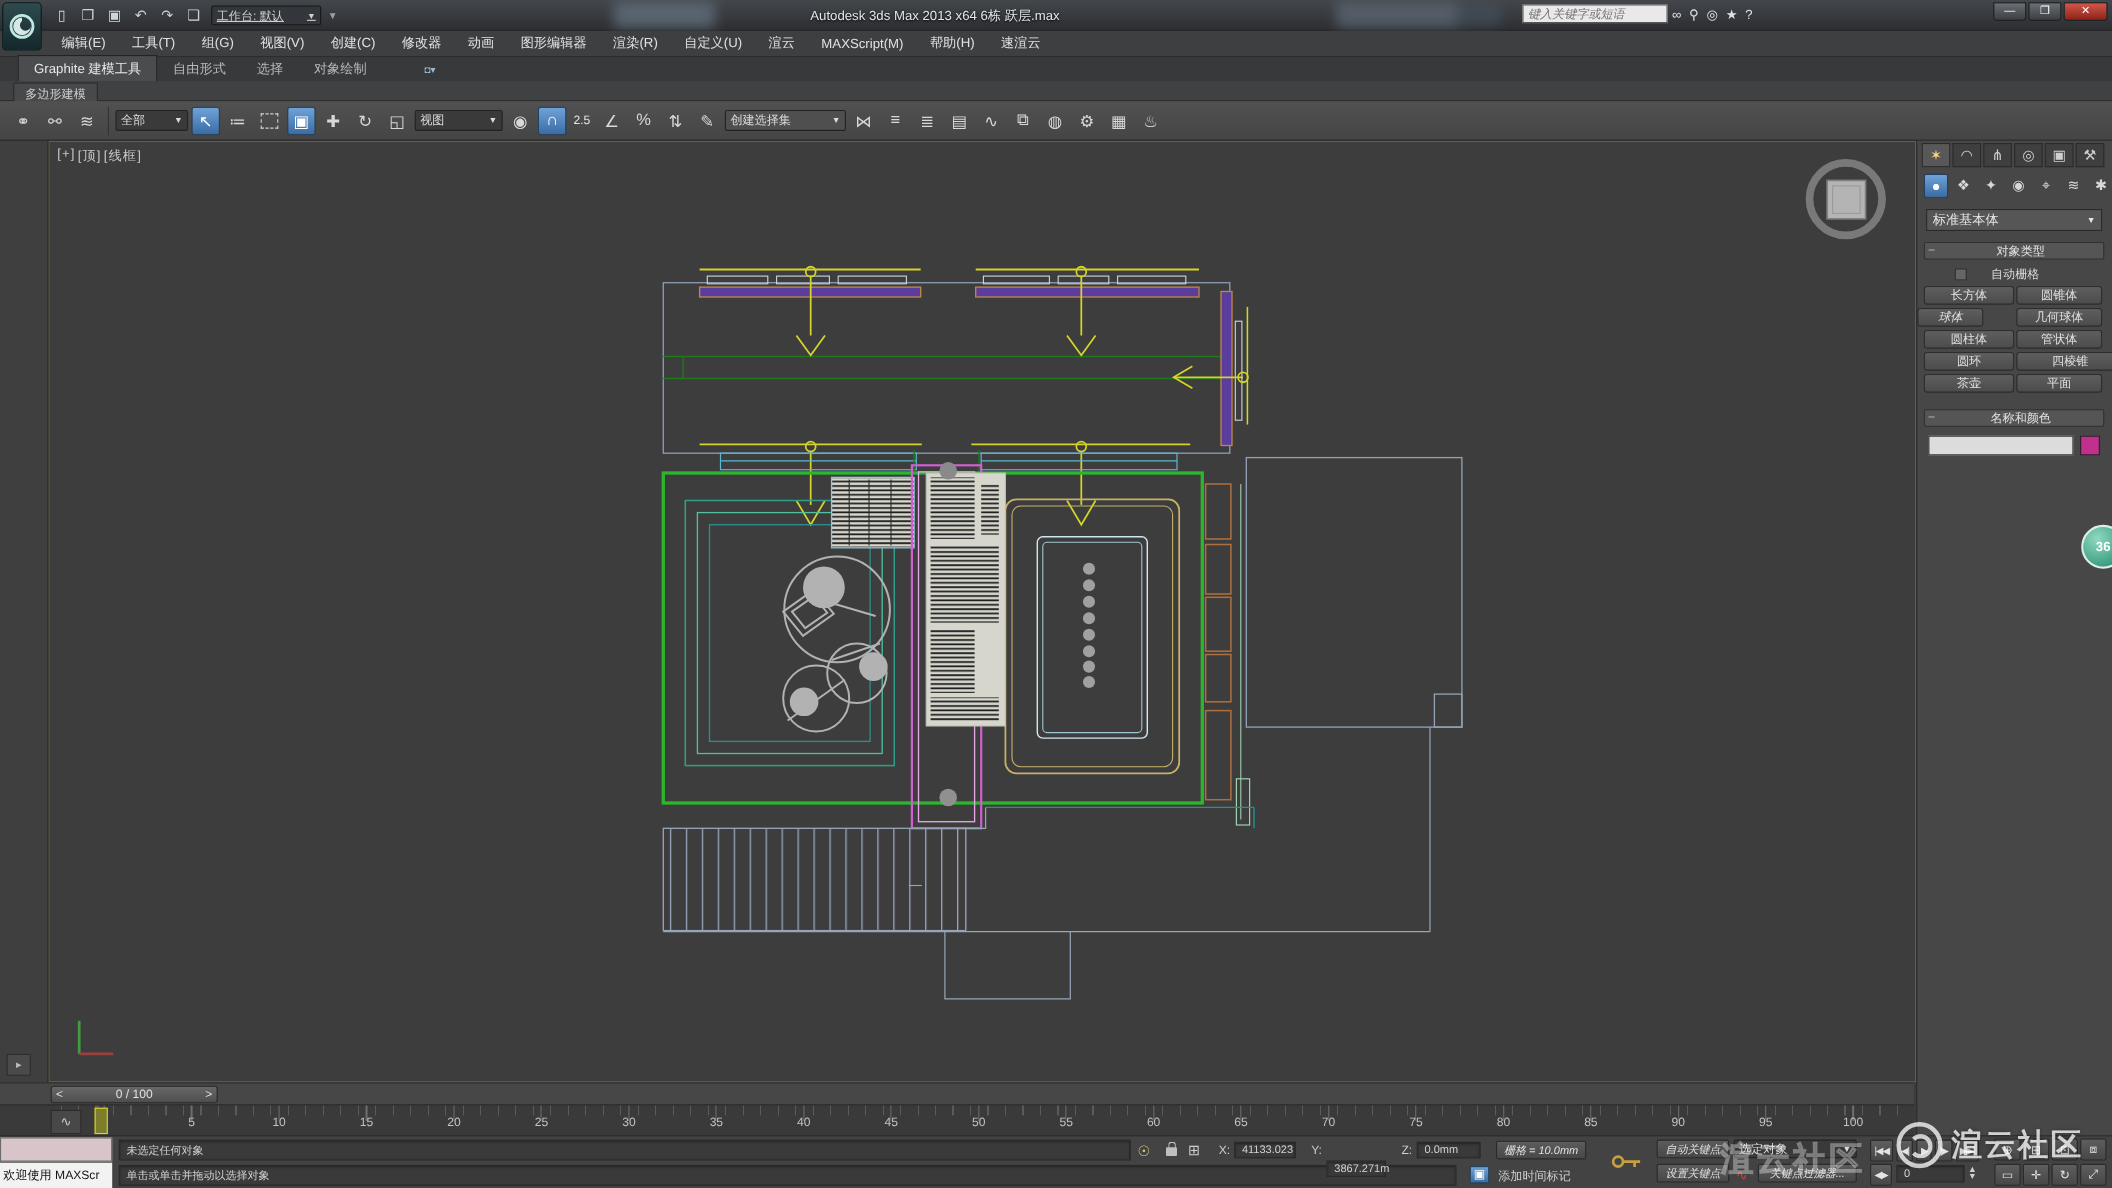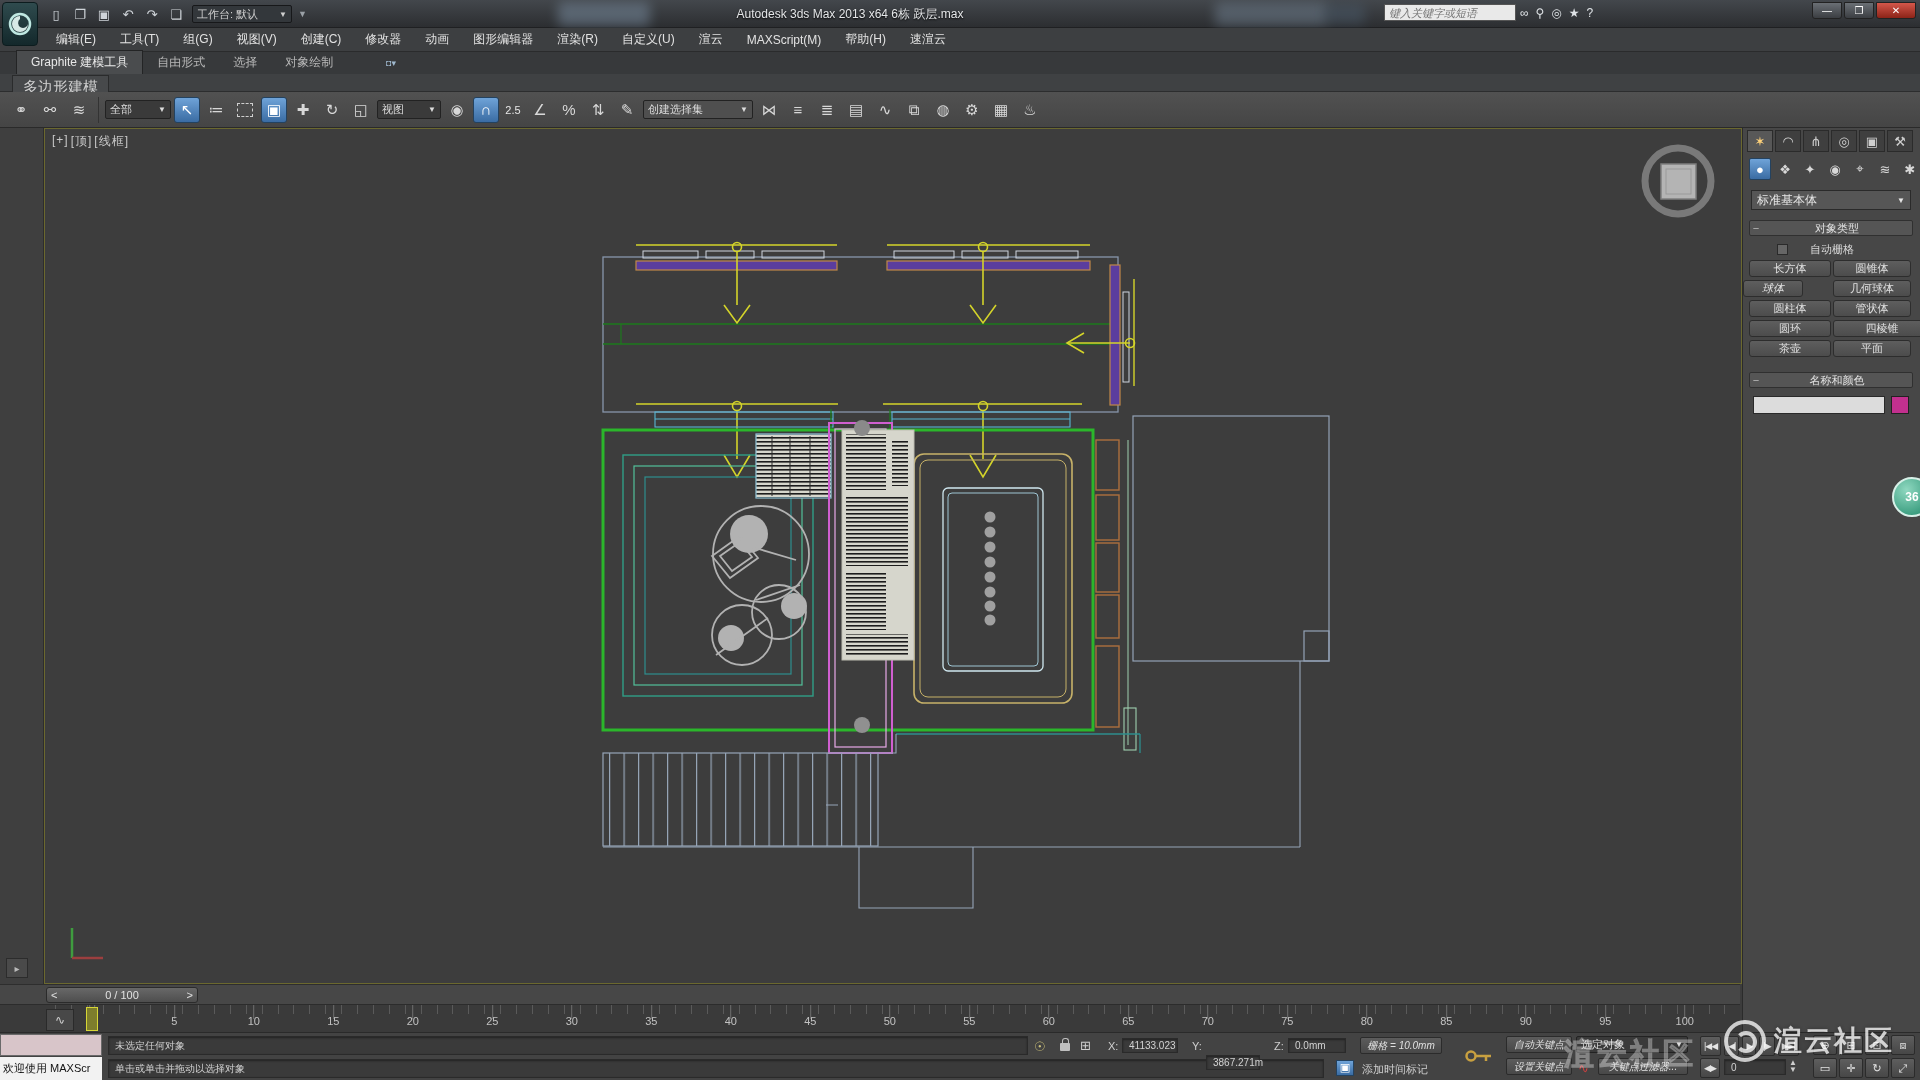--- a/index.html
+++ b/index.html
@@ -5,36 +5,36 @@
   html,body{margin:0;padding:0;background:#1e1e1e;}
   *{box-sizing:border-box;font-family:"Liberation Sans","DejaVu Sans",sans-serif;}
   .screen{position:relative;width:1920px;height:1080px;background:#3c3c3c;overflow:hidden;color:#d6d6d6;font-size:12px;}
   .abs{position:absolute;}
   
   .titlebar{left:0;top:0;width:1920px;height:28px;background:linear-gradient(#43474c,#2c2e31);border-bottom:1px solid #1f2022;}
   .blob{filter:blur(6px);opacity:.5;border-radius:4px;}
   .apptab{left:2px;top:2px;width:36px;height:44px;background:linear-gradient(#2f4b4e,#13282b);border:1px solid #0c1c1e;border-radius:4px;z-index:30;display:flex;align-items:center;justify-content:center;}
   .qbar{left:46px;top:4px;height:20px;display:flex;gap:6px;align-items:center;z-index:31;}
   .qico{width:20px;height:18px;display:flex;align-items:center;justify-content:center;color:#cfd4d9;font-size:13px;}
-  .wsbox{width:100px;height:18px;background:#33373b;border:1px solid #17181a;border-radius:2px;color:#cfcfcf;font-size:11px;padding:1px 4px;display:flex;justify-content:space-between;align-items:center;}
+  .wsbox{width:100px;height:18px;background:#33373b;border:1px solid #17181a;border-radius:2px;color:#cfcfcf;font-size:11px;padding:1px 4px;display:flex;justify-content:space-between;align-items:center;text-decoration:underline;}
   .wtitle{left:620px;top:6px;width:460px;text-align:center;color:#e4e6e8;font-size:12px;text-shadow:0 1px 2px #000;z-index:31;}
   .icsearch{left:1384px;top:4px;width:132px;height:17px;background:#e9e9e9;border:1px solid #555;color:#777;font-style:italic;font-size:11px;padding:1px 4px;z-index:31;}
   .icicons{left:1520px;top:4px;height:18px;display:flex;gap:6px;align-items:center;z-index:31;color:#dfe3e6;}
   .winbtns{left:1812px;top:2px;display:flex;gap:2px;z-index:31;}
   .winbtn{width:30px;height:17px;display:flex;align-items:center;justify-content:center;font-size:10px;color:#fff;background:linear-gradient(#6a6f75,#3b3e42);border:1px solid #222;border-radius:0 0 3px 3px;}
   .winbtn.close{background:linear-gradient(#d4574a,#8c2318);width:40px;}
   
   .menubar{left:0;top:28px;width:1920px;height:24px;background:#3d3f41;border-bottom:1px solid #2a2b2c;display:flex;align-items:center;padding-left:44px;z-index:20;}
   .menuitem{padding:3px 12px;color:#e2e2e2;font-size:12px;}
   
   .ribbontabs{left:0;top:52px;width:1920px;height:22px;background:#37393b;display:flex;align-items:flex-end;padding-left:16px;z-index:20;}
   .rtab{padding:3px 14px;font-size:12px;color:#b8b8b8;}
   .rtab.active{background:#4a4c4e;border:1px solid #232425;border-bottom:none;color:#e8e8e8;}
   .rsub{left:0;top:74px;width:1920px;height:18px;background:#3f4143;border-bottom:1px solid #2c2d2e;z-index:20;}
-  .rchip{position:absolute;left:12px;top:1px;padding:2px 10px;background:#47494b;border:1px solid #2a2b2c;color:#cfcfcf;font-size:15px;}
+  .rchip{position:absolute;left:12px;top:1px;padding:2px 10px;background:#47494b;border:1px solid #2a2b2c;color:#cfcfcf;font-size:11px;}
   .rdrop{position:absolute;left:378px;top:-16px;width:26px;height:14px;color:#9fb9cf;font-size:9px;text-align:center;}
   
   .toolbar{left:0;top:92px;width:1920px;height:36px;background:linear-gradient(#515151,#454545);border-bottom:1px solid #2a2a2a;display:flex;align-items:center;gap:3px;padding-left:8px;z-index:20;}
   .tbtn{width:26px;height:26px;display:flex;align-items:center;justify-content:center;color:#d8d8d8;font-size:15px;border-radius:3px;}
   .tbtn.active{background:linear-gradient(#6fa3d8,#3a6ca3);border:1px solid #24425f;color:#fff;}
   .tbtn.snapnum{font-size:11px;color:#e6e6e6;width:22px;}
   .tsep{width:1px;height:26px;background:#333;margin:0 3px;}
   .tdrop{height:19px;background:#3a3a3a;border:1px solid #222;border-radius:2px;color:#dcdcdc;font-size:11px;display:flex;align-items:center;justify-content:space-between;padding:0 4px;gap:6px;}
   .marquee{width:16px;height:14px;border:1px dashed #cfcfcf;}
   
@@ -188,21 +188,21 @@
     <span class="tbtn">
         <span class="marquee"></span>
       </span>
     <div style="display:flex;gap:3px;">
 
     <span class="tbtn active">▣</span>
         <span class="tbtn">✚</span>
         <span class="tbtn">↻</span>
         <span class="tbtn">◱</span>
       </div>
-    <div class="tdrop" style="width:64px;">
+    <div class="tdrop" style="width:80px;">
       <span>视图</span>
         <span style="font-size:8px;">▼</span>
     </div>
     <div style="display:flex;gap:3px;">
 
     <span class="tbtn">◉</span>
         <span class="tbtn active">∩</span>
         <span class="tbtn snapnum">2.5</span>
         <span class="tbtn">∠</span>
         <span class="tbtn">%</span>

